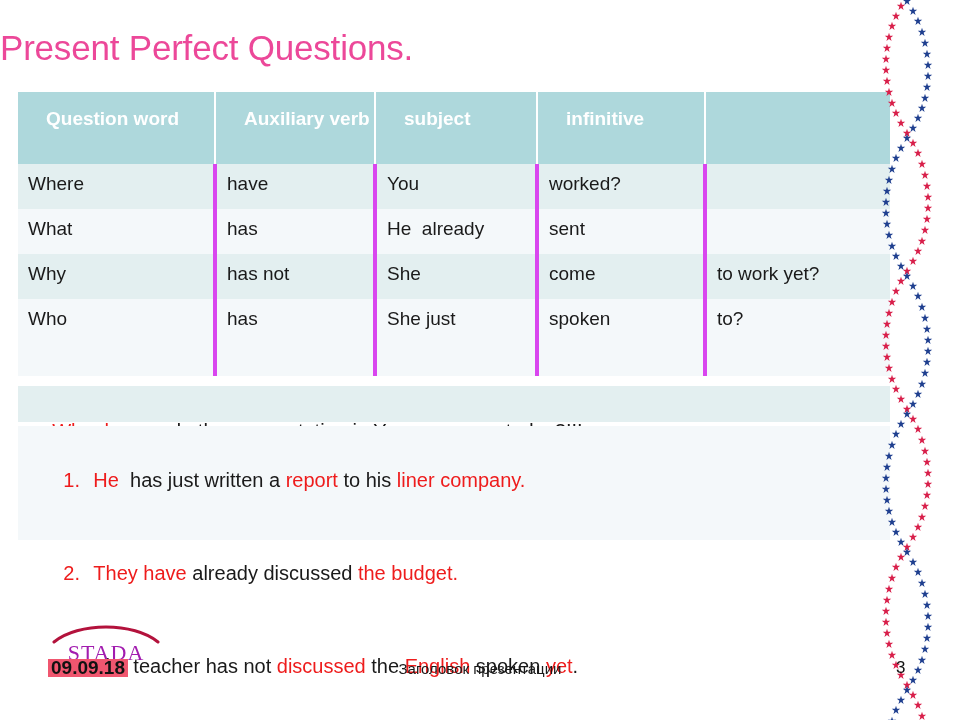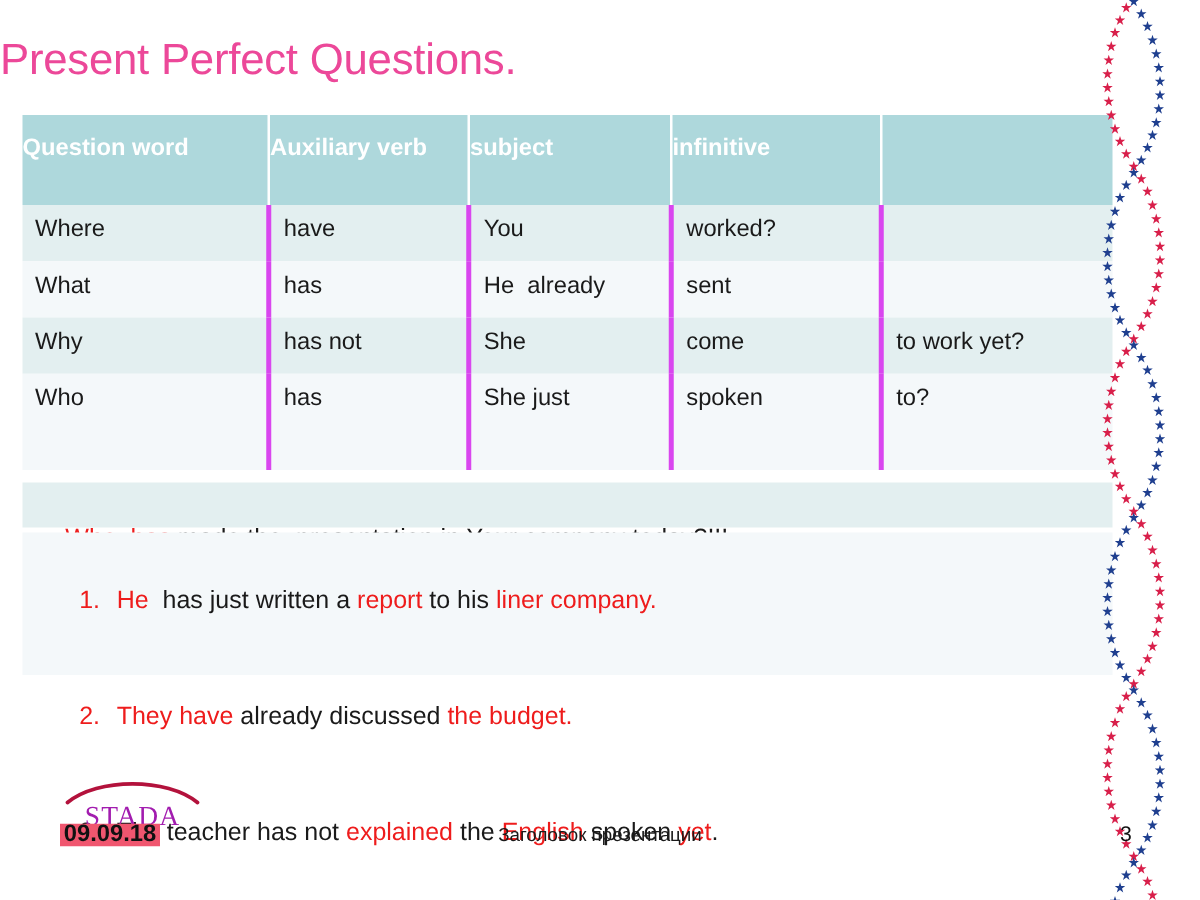--- a/index.html
+++ b/index.html
@@ -50,21 +50,21 @@
   .grammar-table col.c4 { width: 168px; }
   .grammar-table col.c5 { width: 185px; }
 
   .grammar-table th {
     background: #aed8dc;
     color: #ffffff;
     font-size: 19px;
     font-weight: bold;
     text-align: left;
     vertical-align: top;
-    padding: 14px 0 0 0;
+    padding: 14px 0 0 28px;
     height: 72px;
     border-right: 2px solid #ffffff;
     line-height: 25px;
     box-sizing: border-box;
   }
   .grammar-table th:last-child { border-right: none; }
 
   .grammar-table td {
     font-size: 19px;
     color: #1a1a1a;
@@ -253,21 +253,21 @@
   </div>
 
   <div class="sentence-block">
     <div class="sentence-line">
       <span class="num red">1.</span><span><span class="red">He </span><span class="blk"> has just written a </span><span class="red">report</span><span class="blk"> to his </span><span class="red">liner company.</span></span>
     </div>
     <div class="sentence-line">
       <span class="num red">2.</span><span><span class="red">They have</span><span class="blk"> already discussed </span><span class="red">the budget.</span></span>
     </div>
     <div class="sentence-line">
-      <span class="num blk">3.</span><span><span class="blk">The teacher has not </span><span class="red">explained</span><span class="blk"> the </span><span class="red">English</span><span class="blk"> spoken </span><span class="red">yet</span><span class="blk">.</span></span>
+      <span class="num blk">3.</span><span><span class="blk">The teacher has not </span><span class="red">discussed</span><span class="blk"> the </span><span class="red">English</span><span class="blk"> spoken </span><span class="red">yet</span><span class="blk">.</span></span>
     </div>
   </div>
 
   <svg class="braid-border" viewBox="0 0 62 732" preserveAspectRatio="none" aria-hidden="true">
     <defs>
       <path id="strandA" d="M31,0 C8,46 8,92 31,138 C54,184 54,230 31,276
                             C8,322 8,368 31,414 C54,460 54,506 31,552
                             C8,598 8,644 31,690 C44,717 48,726 50,732" fill="none"></path>
       <path id="strandB" d="M31,0 C54,46 54,92 31,138 C8,184 8,230 31,276
                             C54,322 54,368 31,414 C8,460 8,506 31,552

